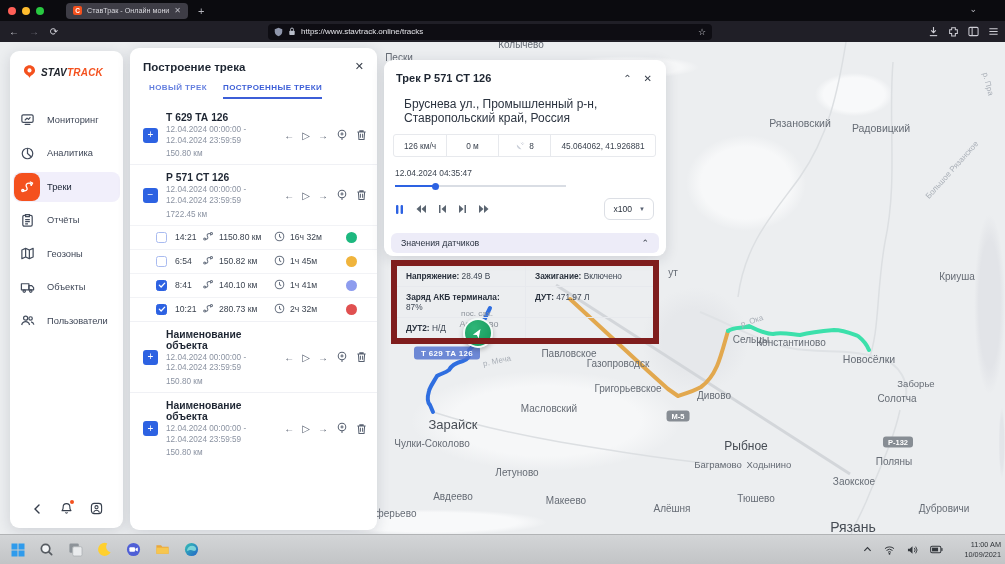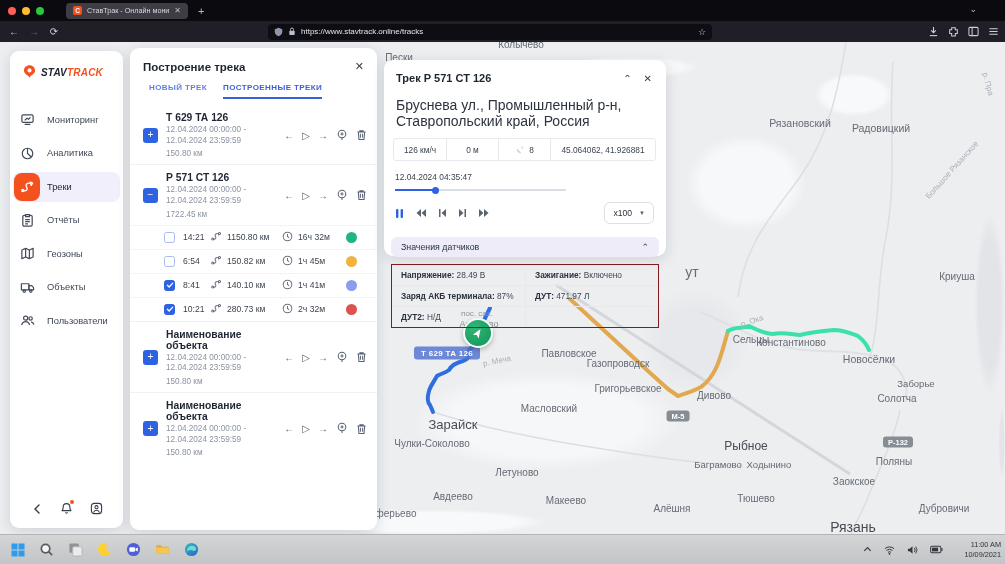--- a/index.html
+++ b/index.html
@@ -97,54 +97,54 @@
   .trk:first-child{border-top:none;}
   .trk-main{display:flex;align-items:center;padding:7px 10px 6px 13px;}
   .sq{width:15px;height:15px;background:#2d62e2;border:none;border-radius:3px;color:#fff;
       font-size:10px;line-height:14px;text-align:center;padding:0;margin-right:8px;flex:none;cursor:pointer;}
   .trk-info{width:118px;}
   .trk-name{font-size:10.3px;font-weight:bold;color:#1e2633;}
   .trk-period{font-size:8.2px;color:#8b93a2;line-height:1.3;margin-top:2px;}
   .trk-dist{font-size:8.2px;color:#8b93a2;margin-top:3px;}
   .trk-actions{display:flex;gap:8px;margin-left:auto;align-items:center;color:#576070;}
   .ta{font-size:10px;cursor:pointer;background:none;border:none;padding:0;color:#576070;display:flex;align-items:center;}
-  .seg{display:flex;align-items:center;height:23px;padding:0 20px 0 34px;border-top:1px solid #f2f3f6;}
+  .seg{display:flex;align-items:center;height:23px;padding:0 20px 0 26px;border-top:1px solid #f2f3f6;}
   .cb{width:11px;height:11px;border:1.5px solid #a9bbf0;border-radius:2.5px;box-sizing:border-box;
       margin-right:8px;flex:none;cursor:pointer;display:flex;align-items:center;justify-content:center;}
   .cb.on{background:#2d62e2;border-color:#2d62e2;}
   .seg-time{font-size:8.6px;color:#3c4450;width:27px;}
   .seg-dist{font-size:8.6px;color:#3c4450;width:55px;margin-left:5px;}
   .seg-dur{font-size:8.6px;color:#3c4450;width:42px;margin-left:5px;}
   .dot{width:11px;height:11px;border-radius:50%;margin-left:auto;flex:none;}
 
   
   .detpanel{left:384px;top:18px;width:282px;height:196px;}
   .dp-head{display:flex;align-items:center;padding:12px 14px 0 12px;}
   .dp-title{font-size:11px;font-weight:bold;color:#1d2531;flex:1;}
   .dp-ic{color:#39404c;font-size:10px;margin-left:12px;cursor:pointer;}
-  .dp-addr{font-size:14px;color:#2c3440;padding:13px 14px 0 12px;}
+  .dp-addr{font-size:12px;color:#2c3440;padding:13px 14px 0 20px;}
   .stats{display:grid;grid-template-columns:52px 52px 52px 1fr;margin:9px 10px 0 9px;
          border:1px solid #e7e9ed;border-radius:3px;}
   .stat{height:21px;display:flex;align-items:center;justify-content:center;gap:4px;
         font-size:8.3px;color:#3c4450;border-left:1px solid #e7e9ed;}
   .stat:first-child{border-left:none;}
   .dp-time{font-size:8.4px;color:#3c4450;margin:11px 0 0 11px;}
   .slider{position:relative;width:171px;height:2px;background:#d9dde4;margin:7px 0 0 11px;}
   .slider-fill{width:40px;height:2px;background:#2d62e2;}
   .slider-dot{position:absolute;left:37px;top:-2.5px;width:7px;height:7px;border-radius:50%;background:#2d62e2;}
   .pc-row{display:flex;align-items:center;margin:11px 12px 0 11px;}
   .pc{display:flex;gap:11px;align-items:center;}
   .pc button{background:none;border:none;padding:0;cursor:pointer;display:flex;}
   .speed{margin-left:auto;border:1px solid #dcdfe5;border-radius:6px;height:20px;display:flex;
          align-items:center;gap:7px;padding:0 8px;font-size:8.6px;color:#2b333f;cursor:pointer;}
   .speed .caret{font-size:6px;color:#596273;}
   .sens-bar{margin:13px 7px 0 7px;background:#edecf8;border-radius:6px;height:20px;display:flex;
             align-items:center;padding:0 10px;font-size:8.8px;color:#2a3240;cursor:pointer;}
   .sens-bar .chev{margin-left:auto;color:#39404c;font-size:9px;}
-  .sens-grid{margin:7px 7px 8px 7px;border:1px solid #7f1d1d;display:grid;grid-template-columns:1fr 1fr;}
+  .sens-grid{margin:7px 7px 8px 7px;border:6px solid #7f1d1d;display:grid;grid-template-columns:1fr 1fr;}
   .sens-cell{border-left:1px solid #e7e9ed;border-top:1px solid #e7e9ed;padding:5px 9px;font-size:8.3px;
              color:#3e4754;min-height:9px;}
   .sens-cell:nth-child(odd){border-left:none;}
   .sens-cell:nth-child(-n+2){border-top:none;}
   .sens-cell b{color:#29313d;}
 
   
   .taskbar{position:absolute;left:0;bottom:0;right:0;height:29px;
            background:linear-gradient(#d3d5d7,#c2c4c6);border-top:1px solid #b2b4b6;
            display:flex;align-items:center;}
@@ -224,21 +224,21 @@
     </svg>
 
     <div id="map-labels">
         <span class="ml" style="left: 399px; top: 15px; font-size: 10px;">Пески</span>
         <span class="ml" style="left: 521px; top: 2px; font-size: 10px;">Колычево</span>
         <span class="ml" style="left: 800px; top: 81px; font-size: 10.5px;">Рязановский</span>
         <span class="ml" style="left: 881px; top: 86px; font-size: 10.5px;">Радовицкий</span>
         <span class="ml river" style="left: 988px; top: 42px; font-size: 8px; transform: translate(-50%, -50%) rotate(75deg);">р. Пра</span>
         <span class="ml river" style="left: 952px; top: 128px; font-size: 8px; transform: translate(-50%, -50%) rotate(-48deg);">Большое Рязанское</span>
         <span class="ml" style="left: 957px; top: 234px; font-size: 10px;">Криуша</span>
-        <span class="ml" style="left: 692px; top: 230px; font-size: 14px; text-align: right;">ут</span>
+        <span class="ml" style="left: 673px; top: 230px; font-size: 10px; text-align: right;">ут</span>
         <span class="ml" style="left: 751px; top: 261px; font-size: 10px; margin-top: 36px;">Сельцы</span>
         <span class="ml river" style="left: 752px; top: 279px; font-size: 8px; transform: translate(-50%, -50%) rotate(-18deg);">р. Ока</span>
         <span class="ml" style="left: 791px; top: 300px; font-size: 10px;">Константиново</span>
         <span class="ml" style="left: 869px; top: 317px; font-size: 10.5px;">Новосёлки</span>
         <span class="ml" style="left: 916px; top: 341px; font-size: 9.5px;">Заборье</span>
         <span class="ml" style="left: 897px; top: 356px; font-size: 10px;">Солотча</span>
         <span class="ml" style="left: 714px; top: 353px; font-size: 10px;">Дивово</span>
         <span class="ml" style="left: 569px; top: 311px; font-size: 10px;">Павловское</span>
         <span class="ml" style="left: 618px; top: 321px; font-size: 10px;">Газопроводск</span>
         <span class="ml" style="left: 628px; top: 346px; font-size: 10px;">Григорьевское</span>

